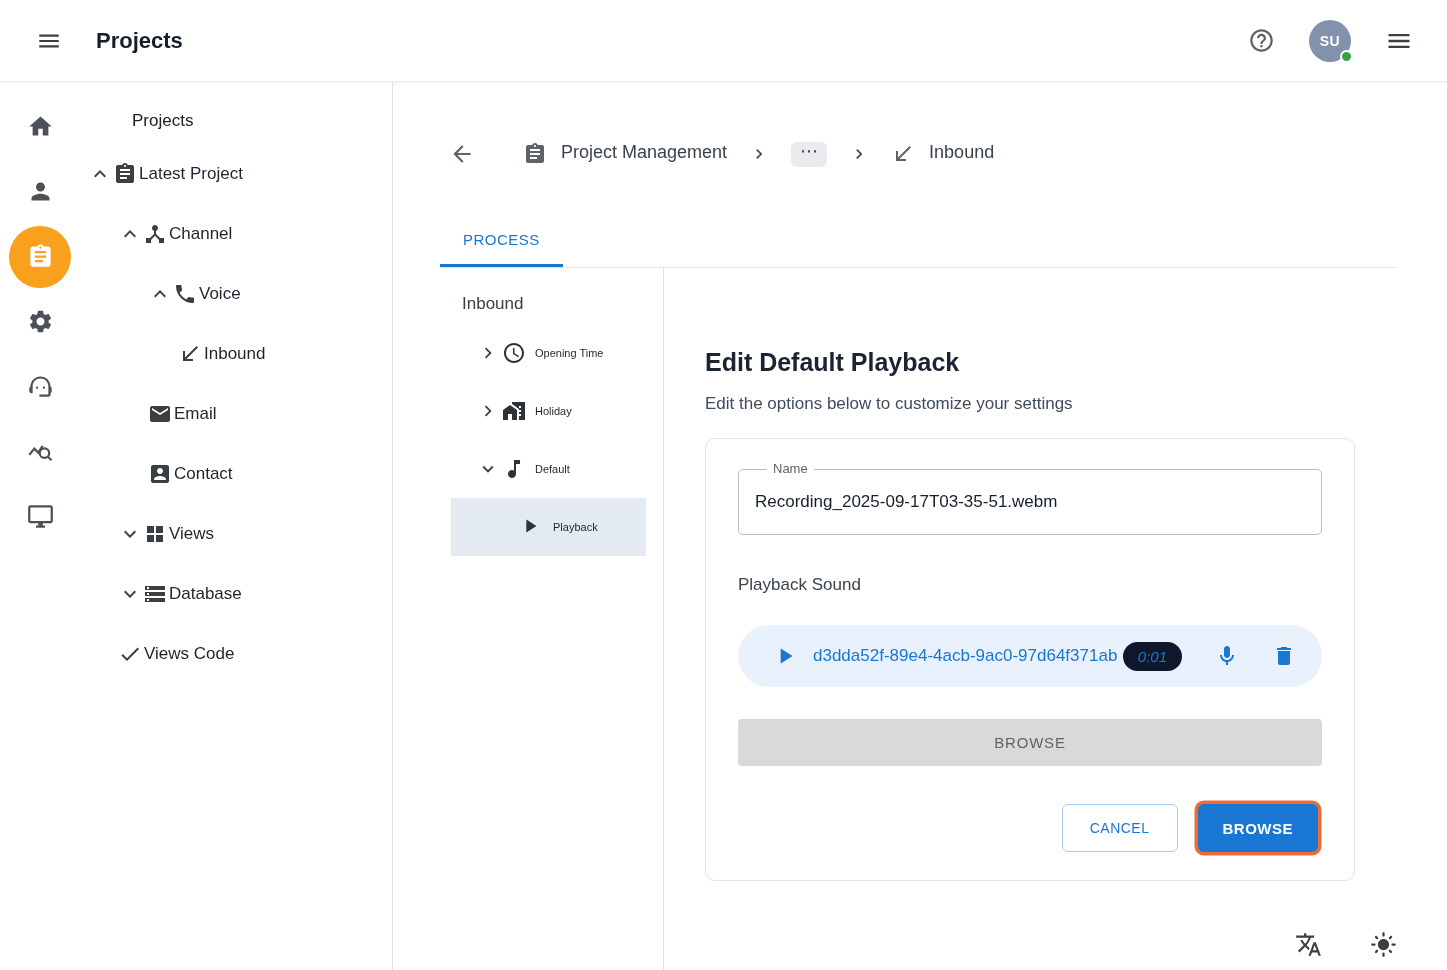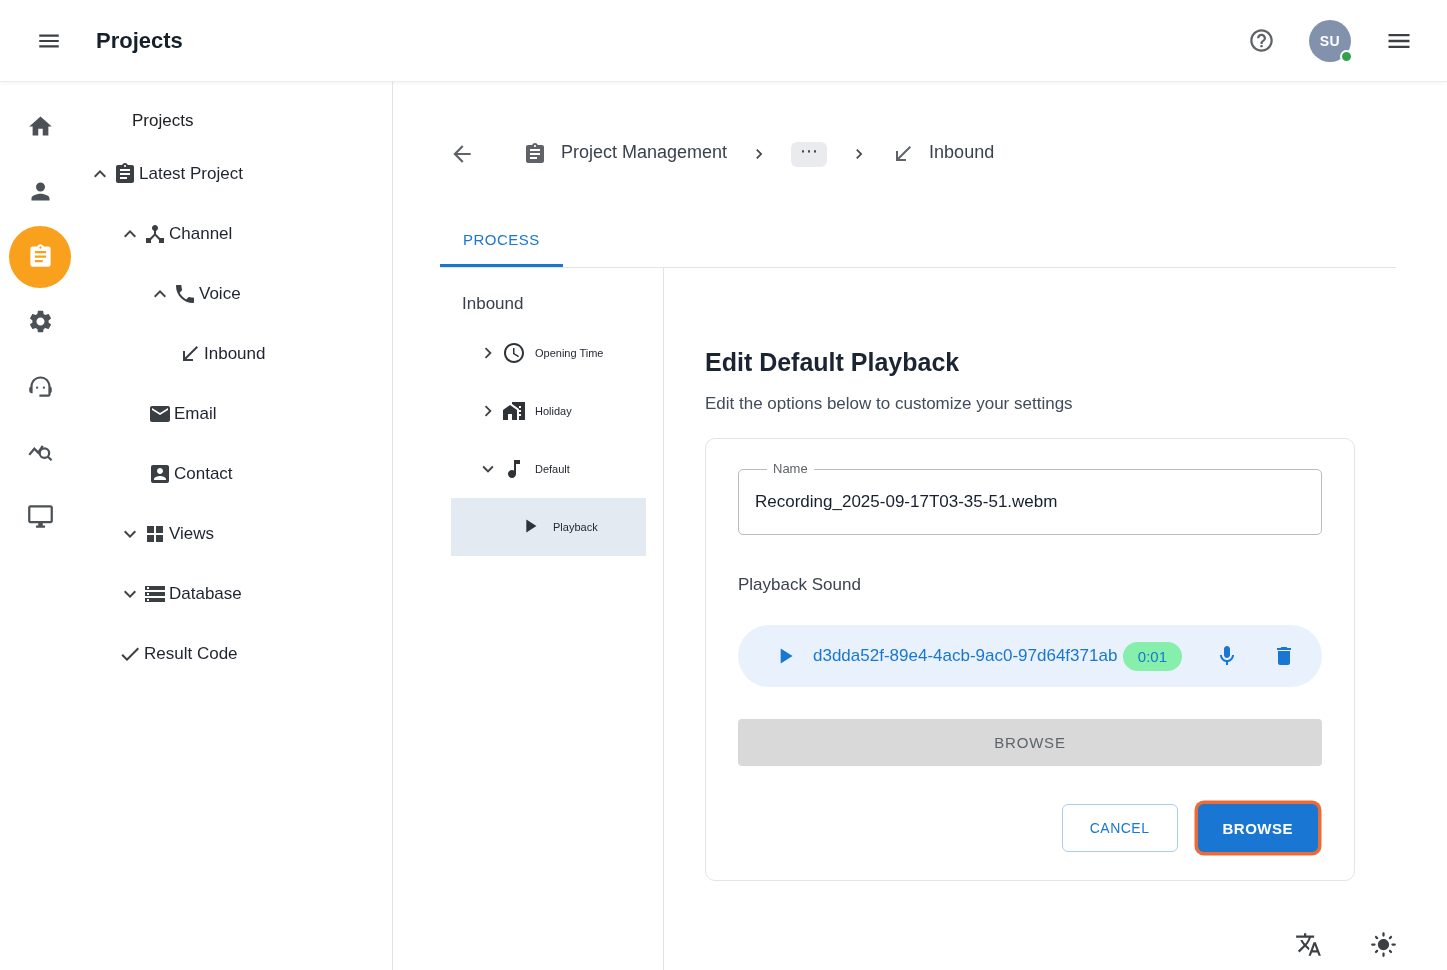--- a/index.html
+++ b/index.html
@@ -67,21 +67,21 @@
 
   .field { position:relative; border:1px solid #bcbcbc; border-radius:5px; height:66px; display:flex; align-items:center; padding:0 16px; }
   .field-label { position:absolute; top:-9px; left:28px; background:#fff; padding:0 6px; font-size:13px; color:#5f6368; }
   .field-input { border:none; outline:none; width:100%; font-size:17px; color:#16202e; font-family:"Liberation Sans", sans-serif; background:transparent; }
 
   .section-label { margin-top:40px; font-size:17px; color:#3b4350; }
 
   .audio-row { margin-top:30px; height:62px; background:#e9f2fc; border-radius:31px; display:flex; align-items:center; padding:0 26px 0 34px; }
   .audio-play { color:#1976d2; margin-right:15px; cursor:pointer; flex-shrink:0; }
   .audio-name { flex:1; min-width:0; overflow:hidden; white-space:nowrap; color:#1976d2; font-size:17px; }
-  .audio-time { background:#86efac; color:#1976d2; border-radius:16px; padding:6px 15px; font-size:15px; margin-left:4px; flex-shrink:0; }
+  .audio-time { background:#0f172a; color:#1976d2; border-radius:16px; padding:6px 15px; font-size:15px; margin-left:4px; flex-shrink:0;font-style:italic; }
   .audio-mic { color:#1976d2; margin-left:33px; cursor:pointer; flex-shrink:0; }
   .audio-del { color:#1976d2; margin-left:33px; cursor:pointer; flex-shrink:0; }
 
   .browse-btn { margin-top:32px; width:100%; height:47px; background:#d9d9d9; border:none; border-radius:4px; color:#5d646c; font-size:15px; font-weight:500; letter-spacing:.8px; cursor:pointer; font-family:"Liberation Sans", sans-serif; }
 
   .actions { margin-top:38px; display:flex; justify-content:flex-end; align-items:center; gap:20px; }
   .cancel-btn { height:48px; padding:0 27px; background:#fff; border:1px solid #a9cdf0; border-radius:6px; color:#1976d2; font-size:14px; font-weight:400; letter-spacing:.5px; cursor:pointer; font-family:"Liberation Sans", sans-serif; }
   .update-btn { height:48px; padding:0 25px; background:#1976d2; border:none; border-radius:6px; color:#fff; font-size:15px; font-weight:700; letter-spacing:.5px; cursor:pointer; box-shadow:0 0 0 3.5px #ec6a38; margin-right:4px; font-family:"Liberation Sans", sans-serif; }
 
   .corner-tools { position:absolute; right:44px; bottom:6px; display:flex; gap:36px; color:#3c4043; }
@@ -270,21 +270,21 @@
         </span>
       <span class="t-label">Database</span>
     </div>
 
     <div class="tree-row lvl1">
       <span class="t-icon">
           <svg width="24" height="24" viewBox="0 0 24 24" fill="currentColor">
             <path d="M9 16.17 4.83 12l-1.42 1.41L9 19 21 7l-1.41-1.41z"></path>
           </svg>
         </span>
-      <span class="t-label">Result Code</span>
+      <span class="t-label">Views Code</span>
     </div>
   </aside>
 
   <main class="main">
 
     <div class="breadcrumb">
       <button class="icon-btn back-btn">
         <svg width="26" height="26" viewBox="0 0 24 24" fill="currentColor">
             <path d="M20 11H7.83l5.59-5.59L12 4l-8 8 8 8 1.41-1.41L7.83 13H20v-2z"></path>
           </svg>

